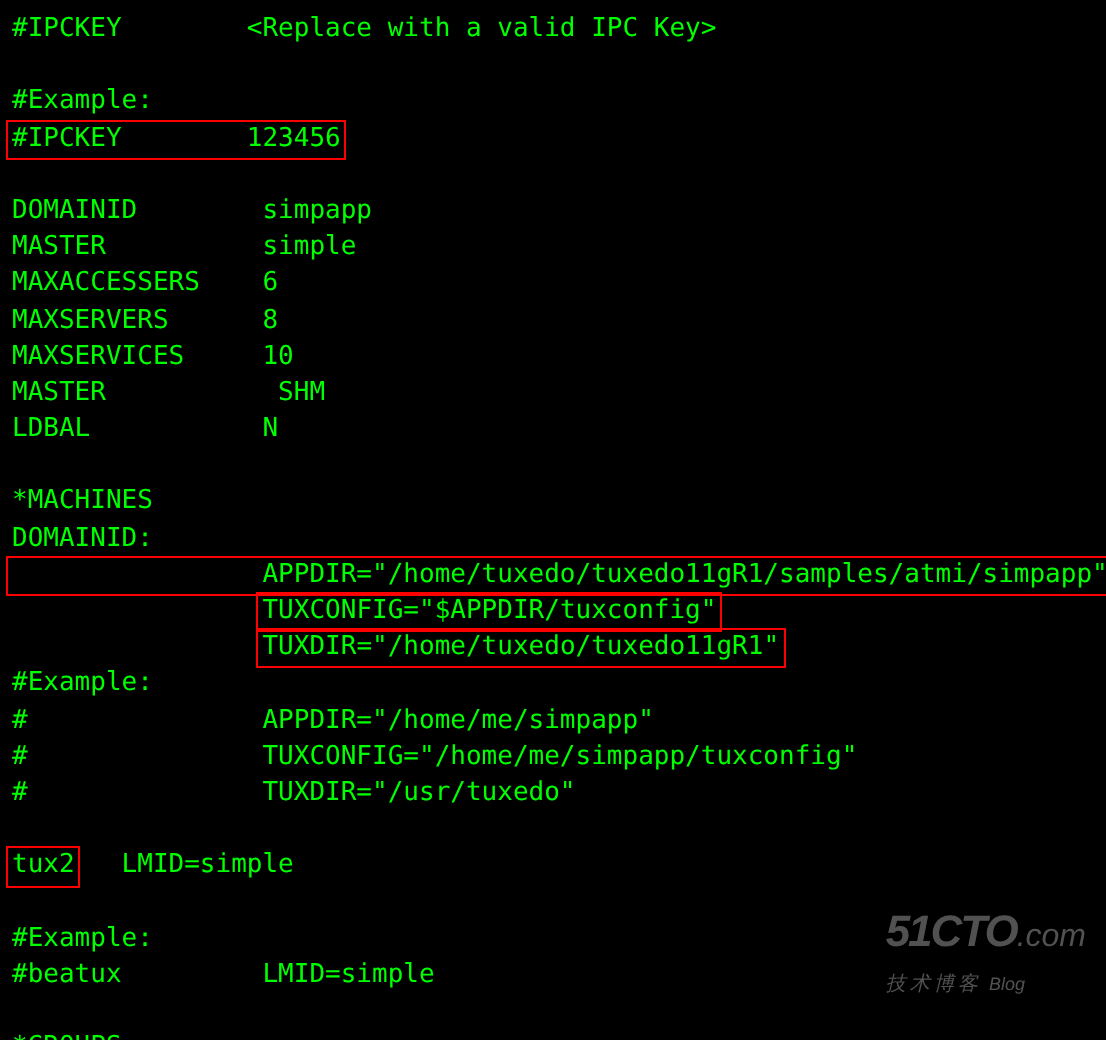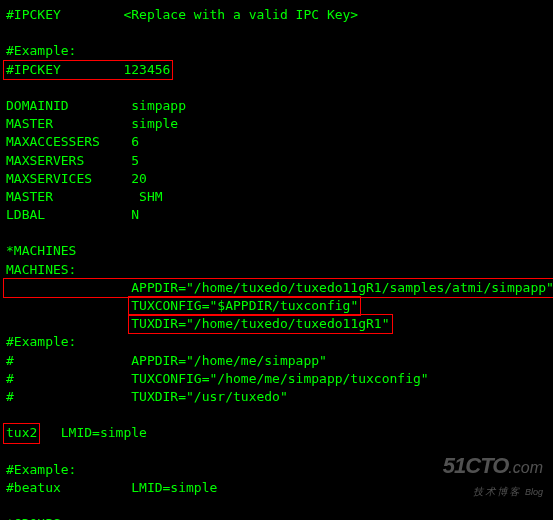--- a/index.html
+++ b/index.html
@@ -25,21 +25,21 @@
     display: inline-block;
     padding: 0 2px;
     margin: -1px -3px;
   }
   .watermark {
     position: absolute;
     right: 10px;
     bottom: 20px;
     font-family: Arial, sans-serif;
     color: #888;
-    text-align: right;
+    text-align: left;
     opacity: 0.6;
     font-style: italic;
   }
   .watermark .wm-main {
     font-size: 22px;
     font-weight: bold;
     letter-spacing: -1px;
   }
   .watermark .wm-com {
     font-size: 16px;
@@ -56,27 +56,27 @@
 <body>
 
 <pre><span>#IPCKEY        &lt;Replace with a valid IPC Key&gt;</span>
 <span></span>
 <span>#Example:</span>
 <span class="box"><span>#IPCKEY        123456</span></span>
 <span></span>
 <span>DOMAINID        simpapp</span>
 <span>MASTER          simple</span>
 <span>MAXACCESSERS    6</span>
-<span>MAXSERVERS      5</span>
-<span>MAXSERVICES     20</span>
+<span>MAXSERVERS      8</span>
+<span>MAXSERVICES     10</span>
 <span>MASTER           SHM</span>
 <span>LDBAL           N</span>
 <span></span>
 <span>*MACHINES</span>
-<span>MACHINES:</span>
+<span>DOMAINID:</span>
 <span class="box"><span>                APPDIR="/home/tuxedo/tuxedo11gR1/samples/atmi/simpapp"</span></span>
 <span>                </span><span class="box"><span>TUXCONFIG="$APPDIR/tuxconfig"</span></span>
 <span>                </span><span class="box"><span>TUXDIR="/home/tuxedo/tuxedo11gR1"</span></span>
 <span>#Example:</span>
 <span>#               APPDIR="/home/me/simpapp"</span>
 <span>#               TUXCONFIG="/home/me/simpapp/tuxconfig"</span>
 <span>#               TUXDIR="/usr/tuxedo"</span>
 <span></span>
 <span class="box"><span>tux2</span></span><span>   LMID=simple</span>
 <span></span>

